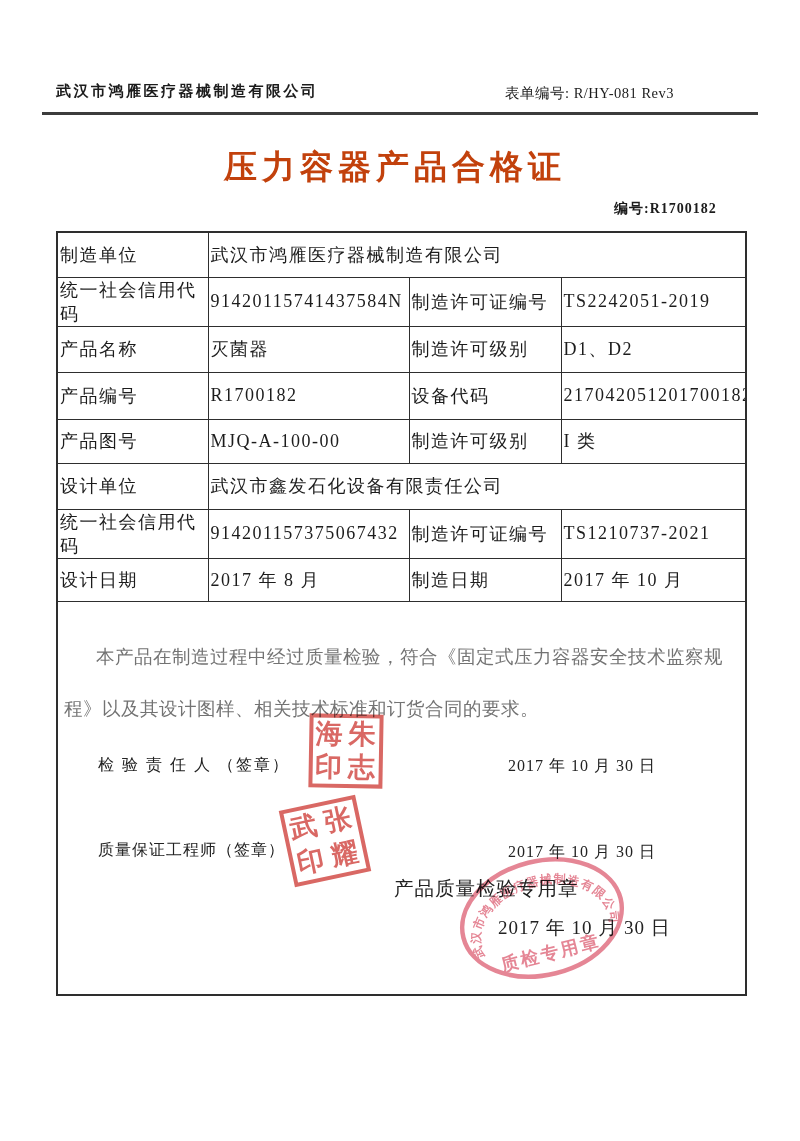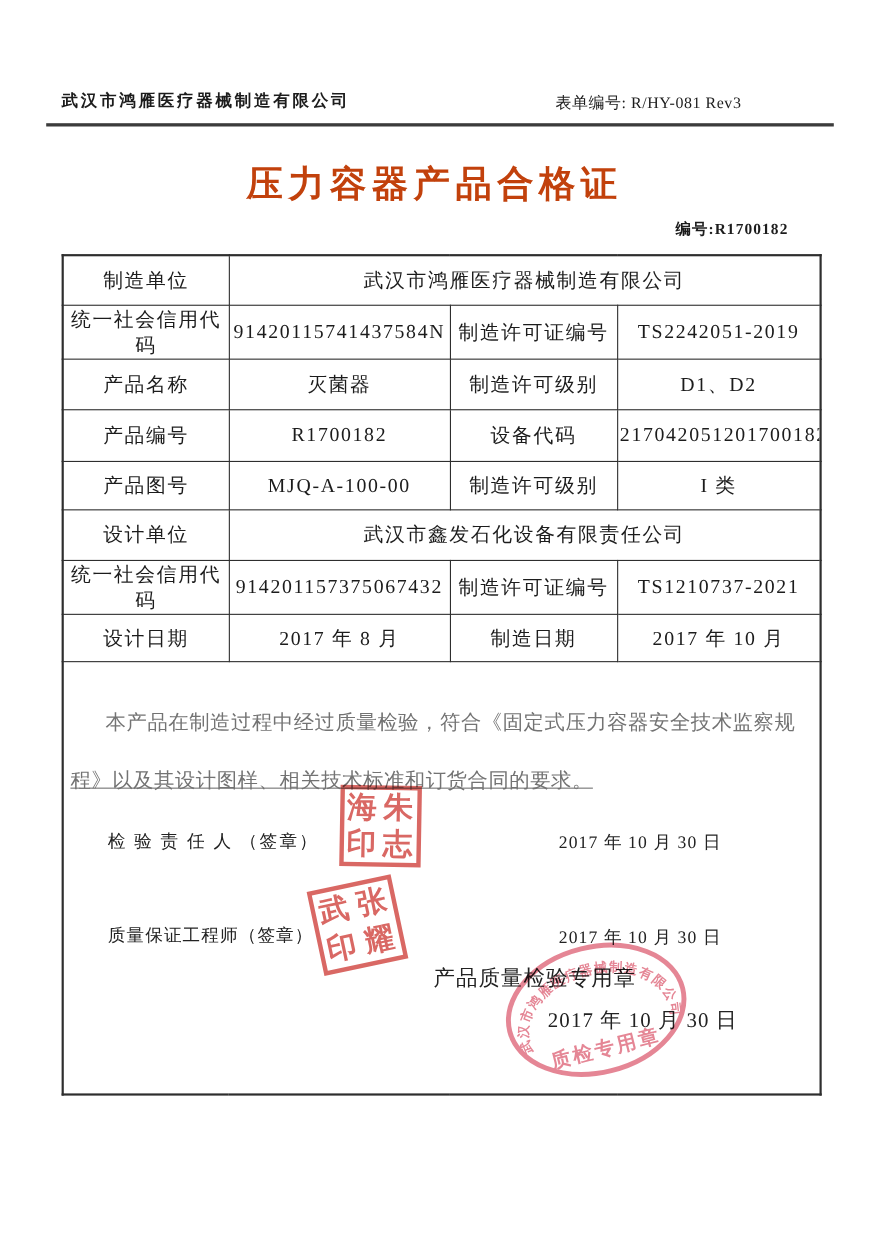--- a/index.html
+++ b/index.html
@@ -15,34 +15,34 @@
   .hdr-rule{left:42px;top:112px;width:716px;height:2.5px;background:#3c3c3c;}
 
   
   .doc-title{left:0;top:145px;width:790px;text-align:center;font-size:33px;font-weight:bold;
     letter-spacing:5px;font-family:"Liberation Sans","DejaVu Sans",sans-serif;color:#c2410c;}
   .doc-no{left:570px;top:200px;font-size:14px;font-weight:bold;letter-spacing:1px;margin-left:44px;}
 
   
   table.cert{position:absolute;left:56px;top:231px;width:689px;border-collapse:collapse;
     table-layout:fixed;border:2.2px solid #2e2e2e;}
-  table.cert td{border:1.6px solid #2e2e2e;text-align:center;vertical-align:middle;
+  table.cert td{border:1.6px solid #2e2e2e;text-align:left;vertical-align:middle;
     font-size:18px;letter-spacing:1.5px;padding:0 2px;overflow:hidden;}
   td.lbl{font-size:18px;}
   td.lbl-sm{font-size:15px;letter-spacing:0.5px;}
   td.val-code{font-size:18.5px;letter-spacing:0.5px;}
   td.val-code-sm{font-size:16.5px;letter-spacing:0.3px;}
   col.c1{width:151px;} col.c2{width:201px;} col.c3{width:152px;} col.c4{width:185px;}
 
   
   td.bigcell{height:392px;padding:0;position:relative;vertical-align:top;}
   .cellwrap{position:relative;width:100%;height:392px;}
   .stmt{white-space:nowrap;font-size:18.5px;letter-spacing:0.5px;color:#737373;}
   .stmt1{left:36px;top:42px;}
-  .stmt2{left:4px;top:94px;text-decoration:underline;}
+  .stmt2{left:4px;top:94px;}
   .sigline{white-space:nowrap;font-size:16px;color:#222;}
   .sig1-label{left:38px;top:153px;letter-spacing:2px;}
   .sig1-date{left:448px;top:154px;letter-spacing:1px;}
   .sig2-label{left:38px;top:238px;letter-spacing:1px;}
   .sig2-date{left:448px;top:240px;letter-spacing:1px;}
   .seal-caption{left:334px;top:273px;font-size:19.5px;letter-spacing:1px;white-space:nowrap;color:#222;}
   .seal-date{left:438px;top:313px;font-size:19px;letter-spacing:1px;white-space:nowrap;color:#222;}
 
   
   .seal-sq{display:grid;grid-template-columns:1fr 1fr;grid-template-rows:1fr 1fr;

